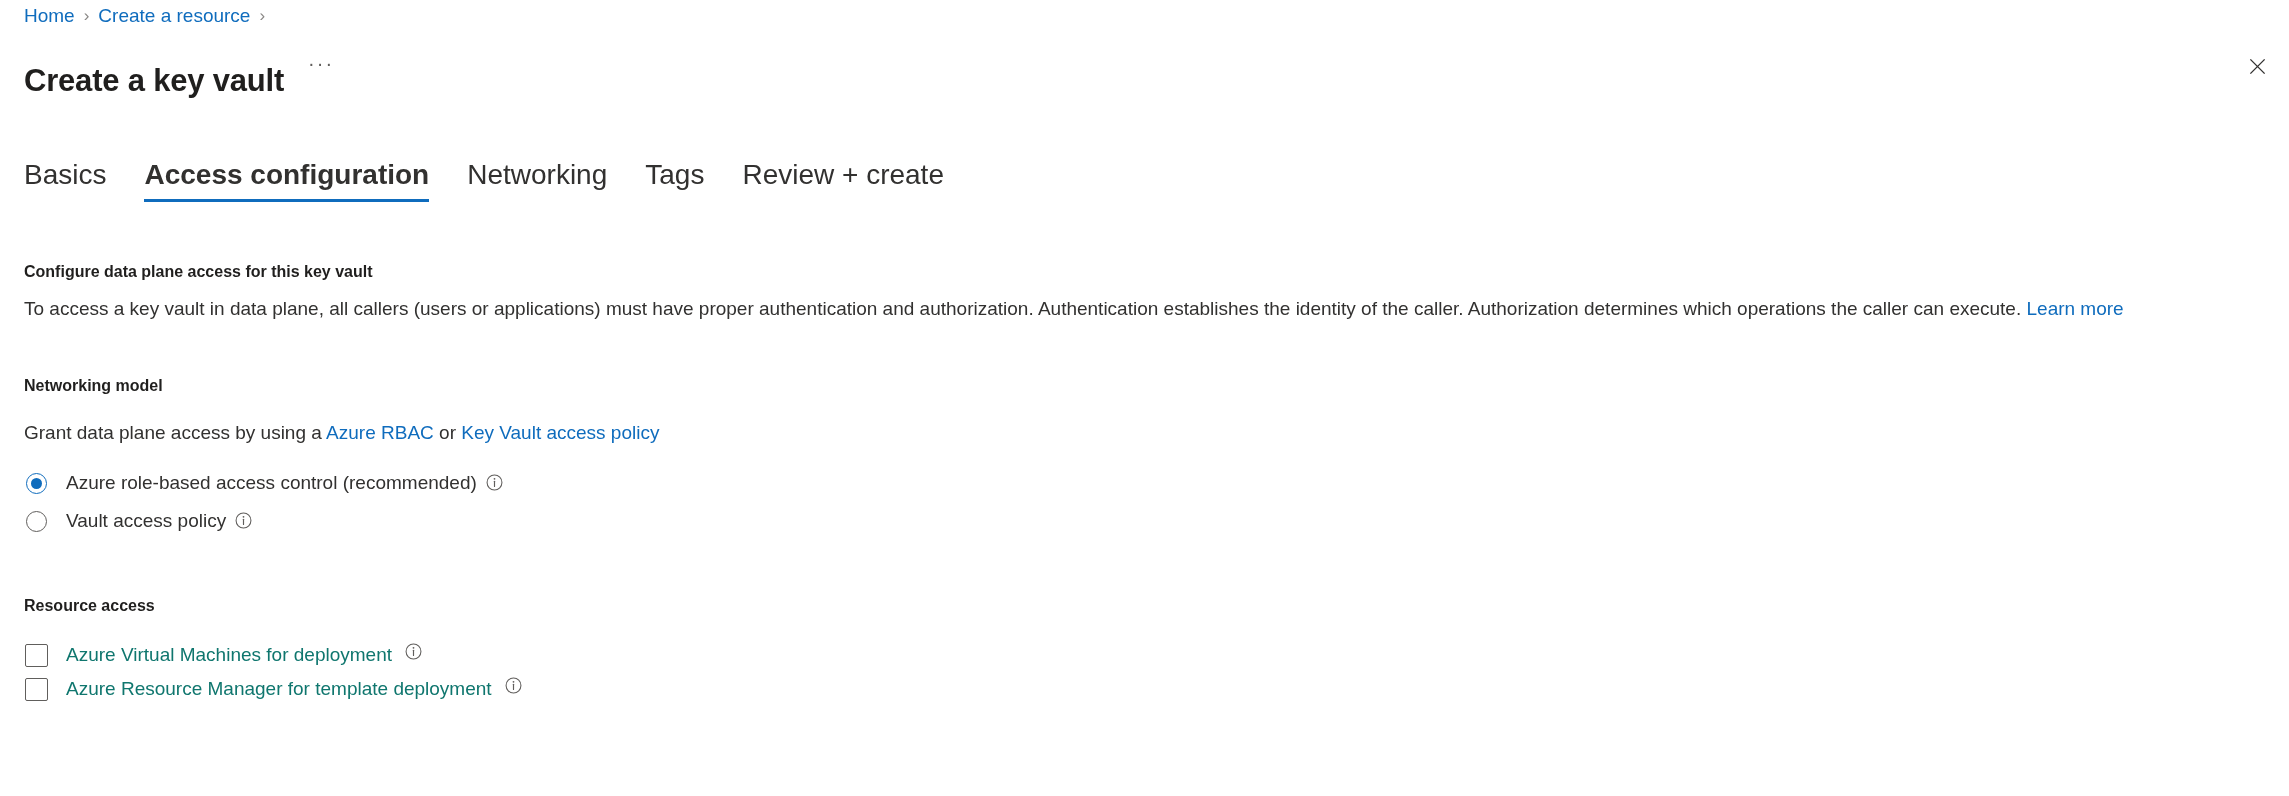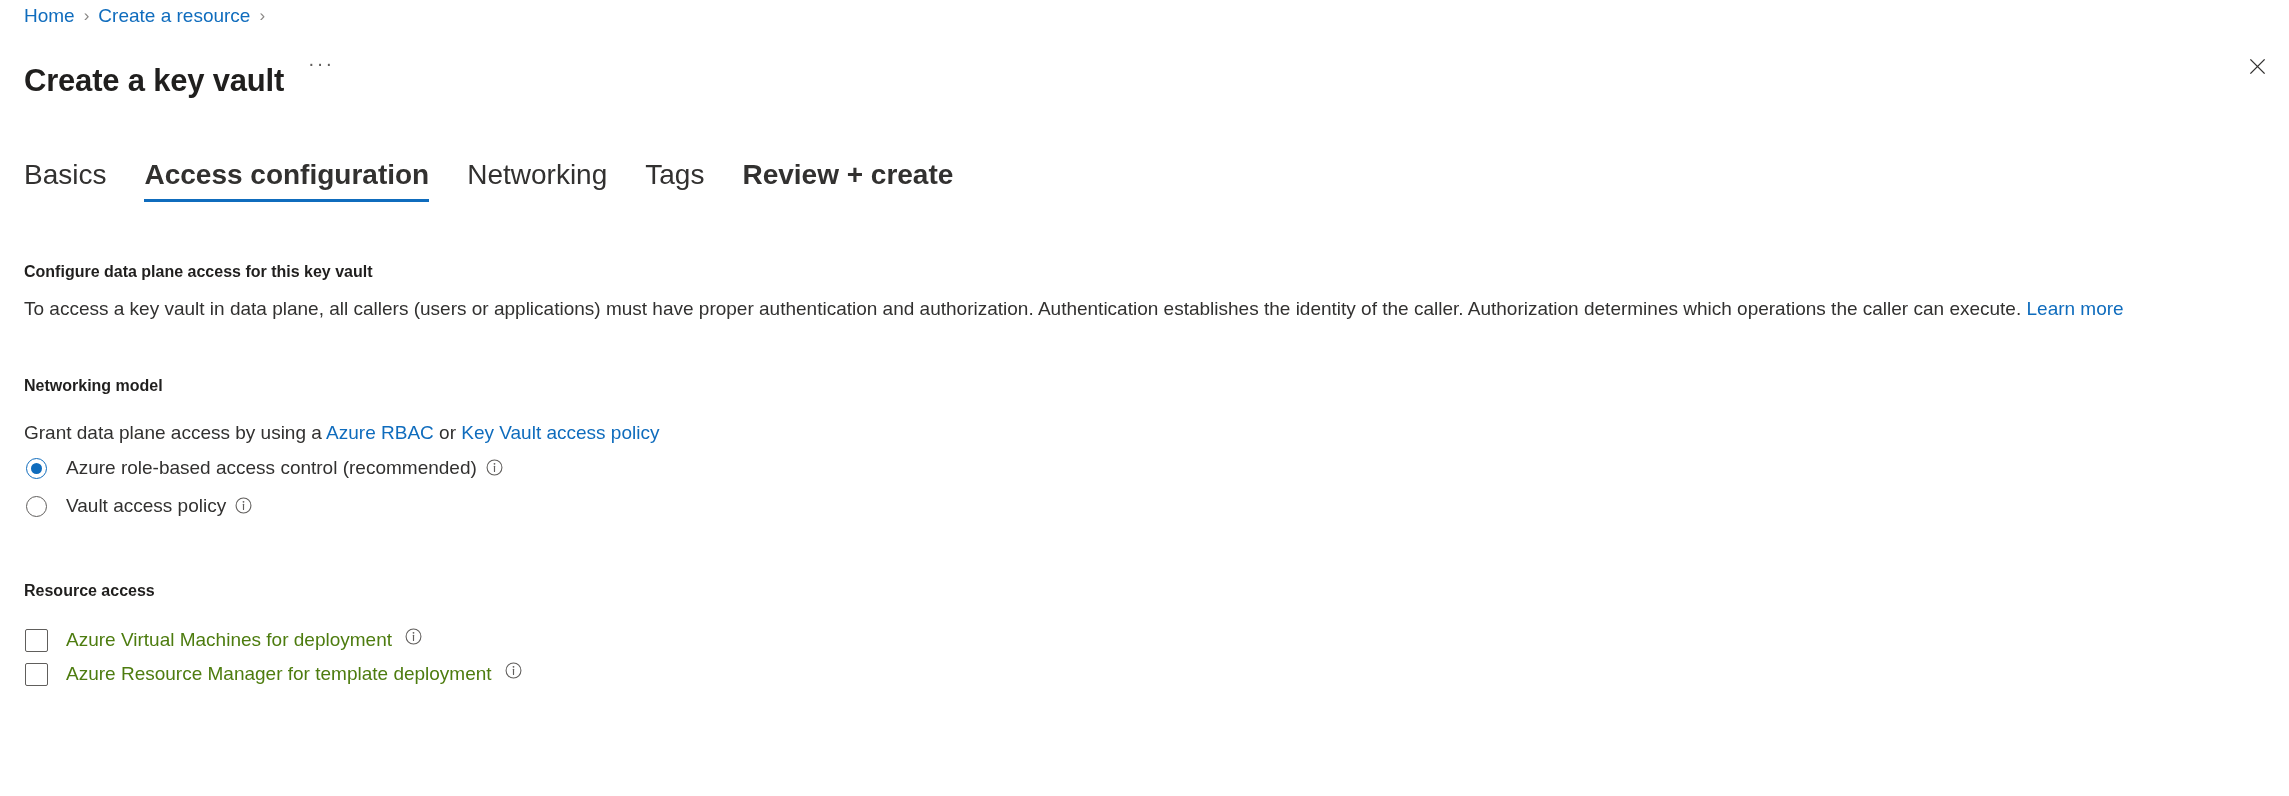--- a/index.html
+++ b/index.html
@@ -86,21 +86,21 @@
     font-size: 28px;
     line-height: 26px;
     color: #323130;
     padding: 4px 0 14px 0;
     margin-right: 38px;
     cursor: pointer;
     white-space: nowrap;
     background: none; border: none;
     font-family: "Liberation Sans", sans-serif;
   }
-  .tab:last-child { margin-right: 17px; font-weight: bold; }
+  .tab:last-child { margin-right: 17px; }
   .tab.active {
     font-weight: 700;
   }
   .tab.active::after {
     content: "";
     position: absolute;
     left: 0; right: 0; bottom: 0;
     height: 3px;
     background: #0f6cbd;
   }
@@ -129,21 +129,21 @@
     text-decoration: none;
     cursor: pointer;
   }
 
   .para-access { margin-top: 10px; }
 
   .block-permission { margin-top: 50px; }
   .permission-sub { margin-top: 20px; }
 
   
-  .radio-group { margin-top: 3px; }
+  .radio-group { margin-top: 18px; }
   .radio-row {
     display: flex; align-items: center;
     height: 38px;
     cursor: pointer;
   }
   .radio-mark {
     width: 21px; height: 21px;
     border-radius: 50%;
     border: 1.6px solid #605e5c;
     background: #ffffff;
@@ -184,21 +184,21 @@
     width: 23px; height: 23px;
     border: 1.6px solid #605e5c;
     border-radius: 2px;
     background: #ffffff;
     flex: none;
     margin-left: 1px;
   }
   .check-label {
     font-size: 19px;
     line-height: 26px;
-    color: #4d7c0f;
+    color: #0f766e;
     margin-left: 18px;
     white-space: nowrap;
   }
 
   
   .info-icon {
     display: inline-flex;
     align-items: center; justify-content: center;
     width: 17px; height: 17px;
     flex: none;

